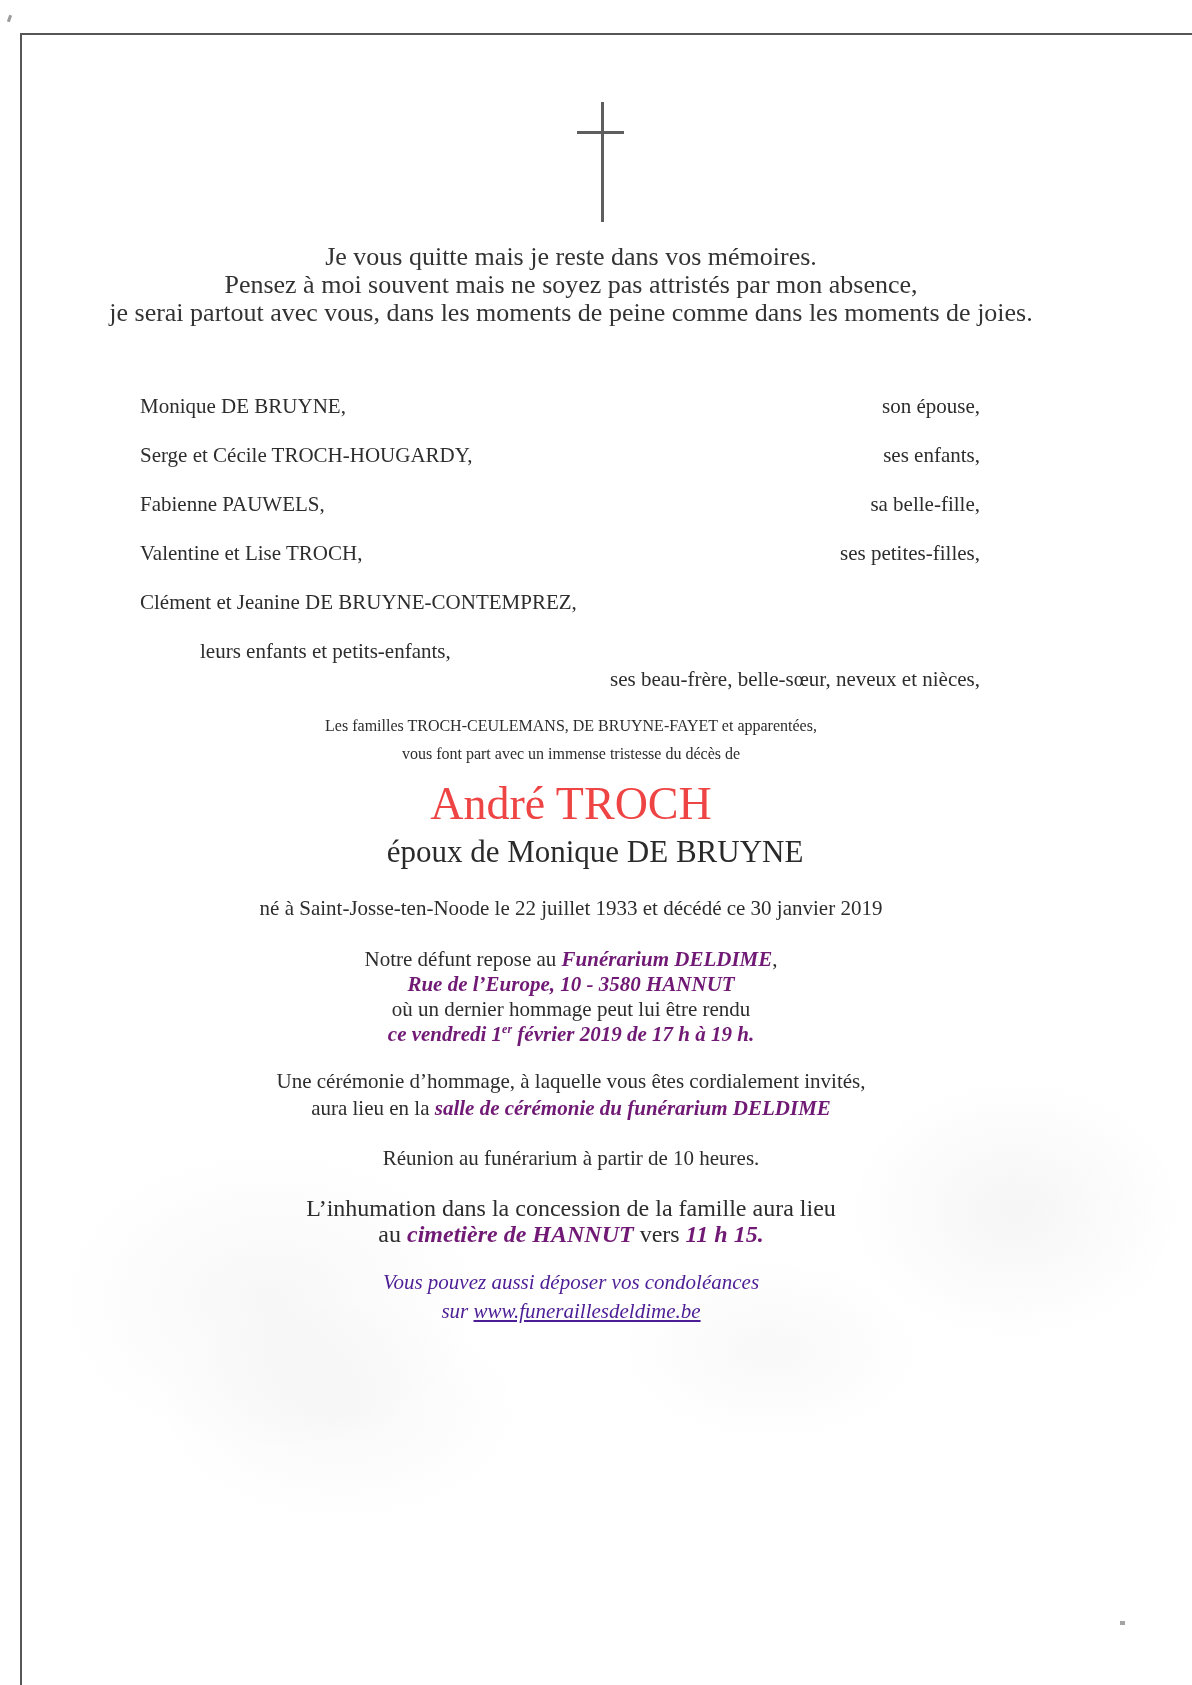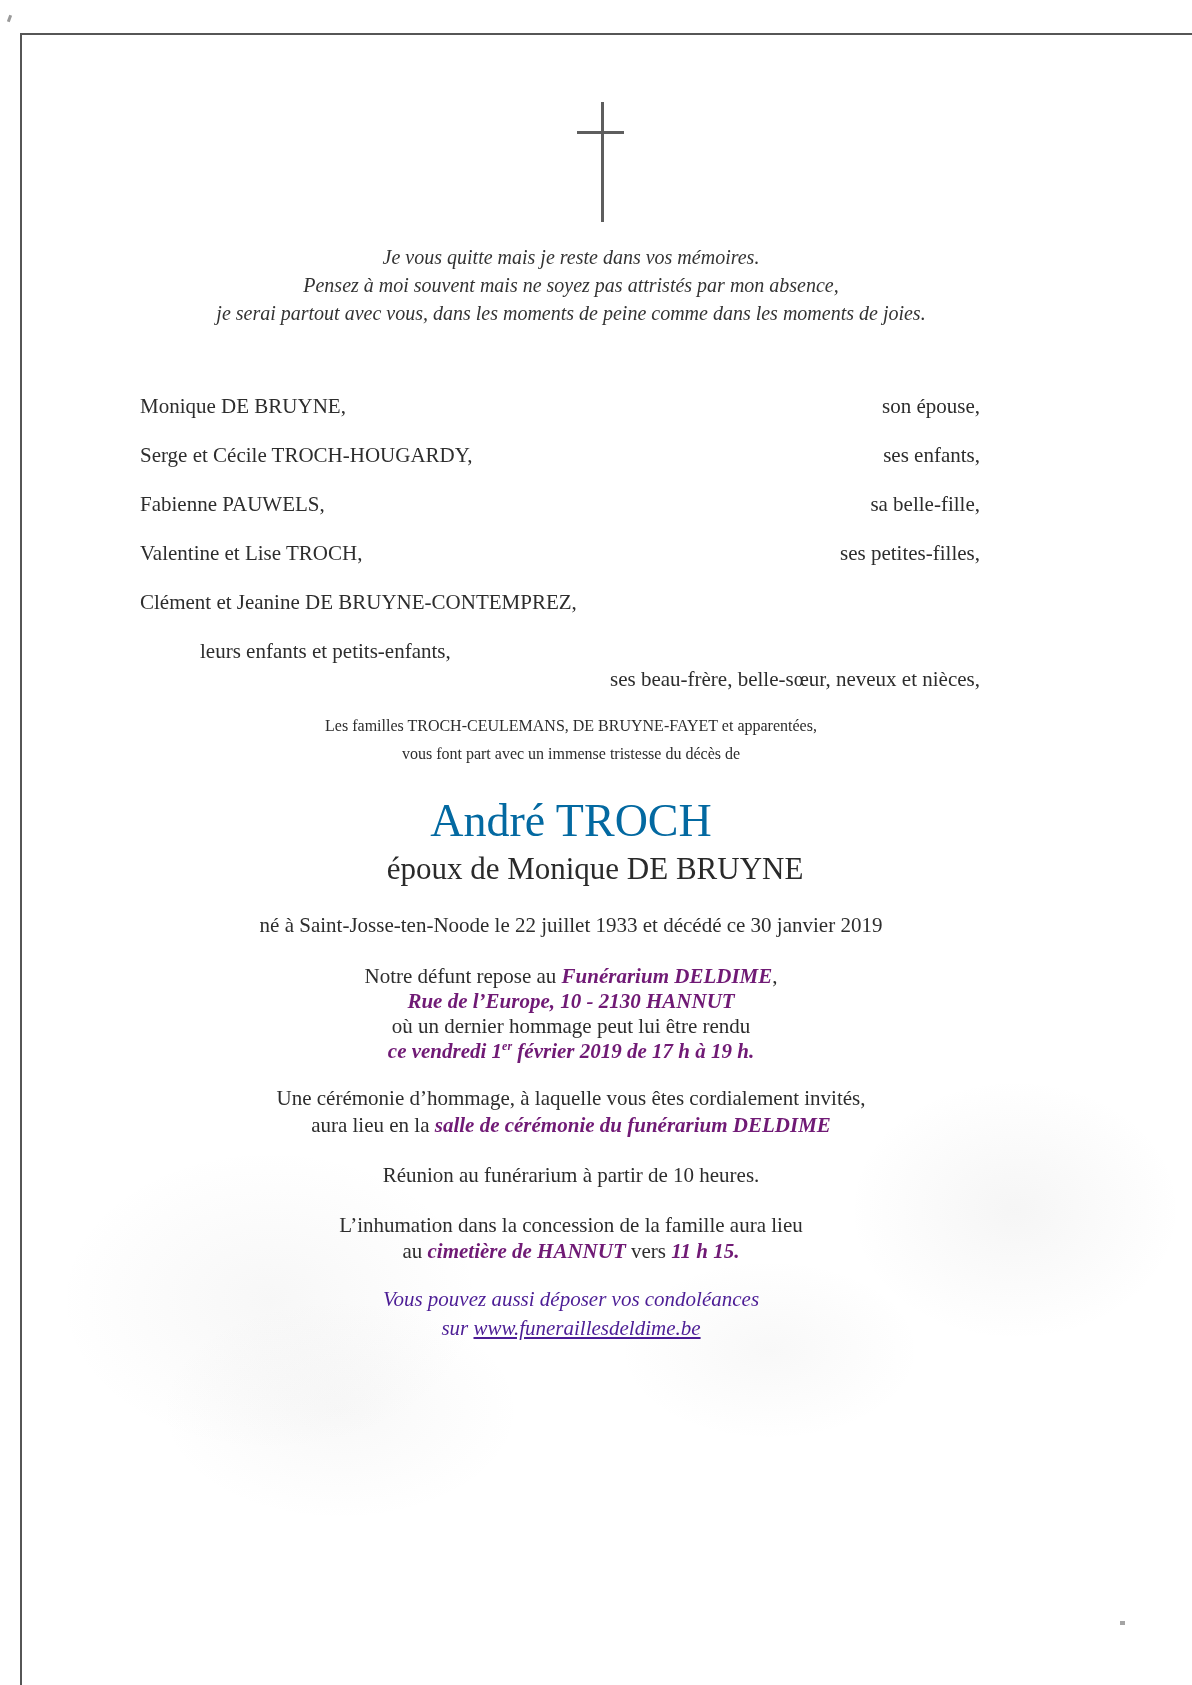--- a/index.html
+++ b/index.html
@@ -28,44 +28,43 @@
   
   .cross-v { position: absolute; left: 601px; top: 102px; width: 3px; height: 120px; background: #5e5e5e; }
   .cross-h { position: absolute; left: 577px; top: 131px; width: 47px; height: 3px; background: #5e5e5e; }
 
   .content { position: absolute; top: 0; left: 0; width: 100%; }
 
   .center { width: 1142px; text-align: center; }
 
   .epitaph {
     margin-top: 243px;
-    font-style: italic;
-    font-size: 20px;
+    font-size: 26px;
     line-height: 28px;
     color: #333333;
   }
 
   .relatives { margin-top: 67px; padding-left: 140px; padding-right: 212px; font-size: 21px; }
   .rel-row { display: flex; justify-content: space-between; line-height: 24px; margin-bottom: 25px; }
   .rel-names { text-align: right; }
   .rel-relation { text-align: right; }
   .rel-sub { padding-left: 60px; line-height: 24px; margin-top: 4px; }
   .rel-relation-wide { text-align: right; line-height: 24px; margin-top: 4px; }
 
   .announcement { margin-top: 21px; font-size: 16px; line-height: 28px; }
 
-  .deceased-name { margin-top: 27px; font-size: 46px; line-height: 52px; color: #0369a1; }
+  .deceased-name { margin-top: 10px; font-size: 46px; line-height: 52px; color: #ef4444; }
   .deceased-subtitle { margin-top: 3px; font-size: 31px; line-height: 38px; color: #2a2a2a; padding-left: 24px; }
 
   .birth-death { margin-top: 24px; font-size: 21px; line-height: 27px; }
 
   .repose { margin-top: 25px; font-size: 21px; line-height: 25px; }
   .ceremony { margin-top: 21px; font-size: 21px; line-height: 27px; }
   .meeting { margin-top: 24px; font-size: 21px; line-height: 25px; }
-  .burial { margin-top: 24px; font-size: 21px; line-height: 26px; }
+  .burial { margin-top: 24px; font-size: 24px; line-height: 26px; }
   .condolences { margin-top: 21px; font-style: italic; font-size: 21px; line-height: 29px; color: #4c1d95; }
 
   .bi { font-weight: bold; font-style: italic; color: #701a75; }
   .url { text-decoration: underline; }
   sup.ord { font-size: 12px; vertical-align: super; line-height: 0; }
 </style>
 </head>
 <body>
 
 <div class="page">
@@ -123,21 +122,21 @@
 
     <div class="deceased-name center">André TROCH</div>
     <div class="deceased-subtitle center">époux de Monique DE BRUYNE</div>
 
     <div class="birth-death center">
       <div>né à Saint-Josse-ten-Noode le 22 juillet 1933 et décédé ce 30 janvier 2019</div>
     </div>
 
     <div class="repose center">
       <div><span>Notre défunt repose au </span><span class="bi">Funérarium DELDIME</span><span>,</span></div>
-      <div class="bi">Rue de l’Europe, 10 - 2130 HANNUT</div>
+      <div class="bi">Rue de l’Europe, 10 - 3580 HANNUT</div>
       <div>où un dernier hommage peut lui être rendu</div>
       <div><span class="bi">ce vendredi 1</span><sup class="ord bi">er</sup><span class="bi"> février 2019 de 17 h à 19 h.</span></div>
     </div>
 
     <div class="ceremony center">
       <div>Une cérémonie d’hommage, à laquelle vous êtes cordialement invités,</div>
       <div><span>aura lieu en la </span><span class="bi">salle de cérémonie du funérarium DELDIME</span></div>
     </div>
 
     <div class="meeting center">Réunion au funérarium à partir de 10 heures.</div>

